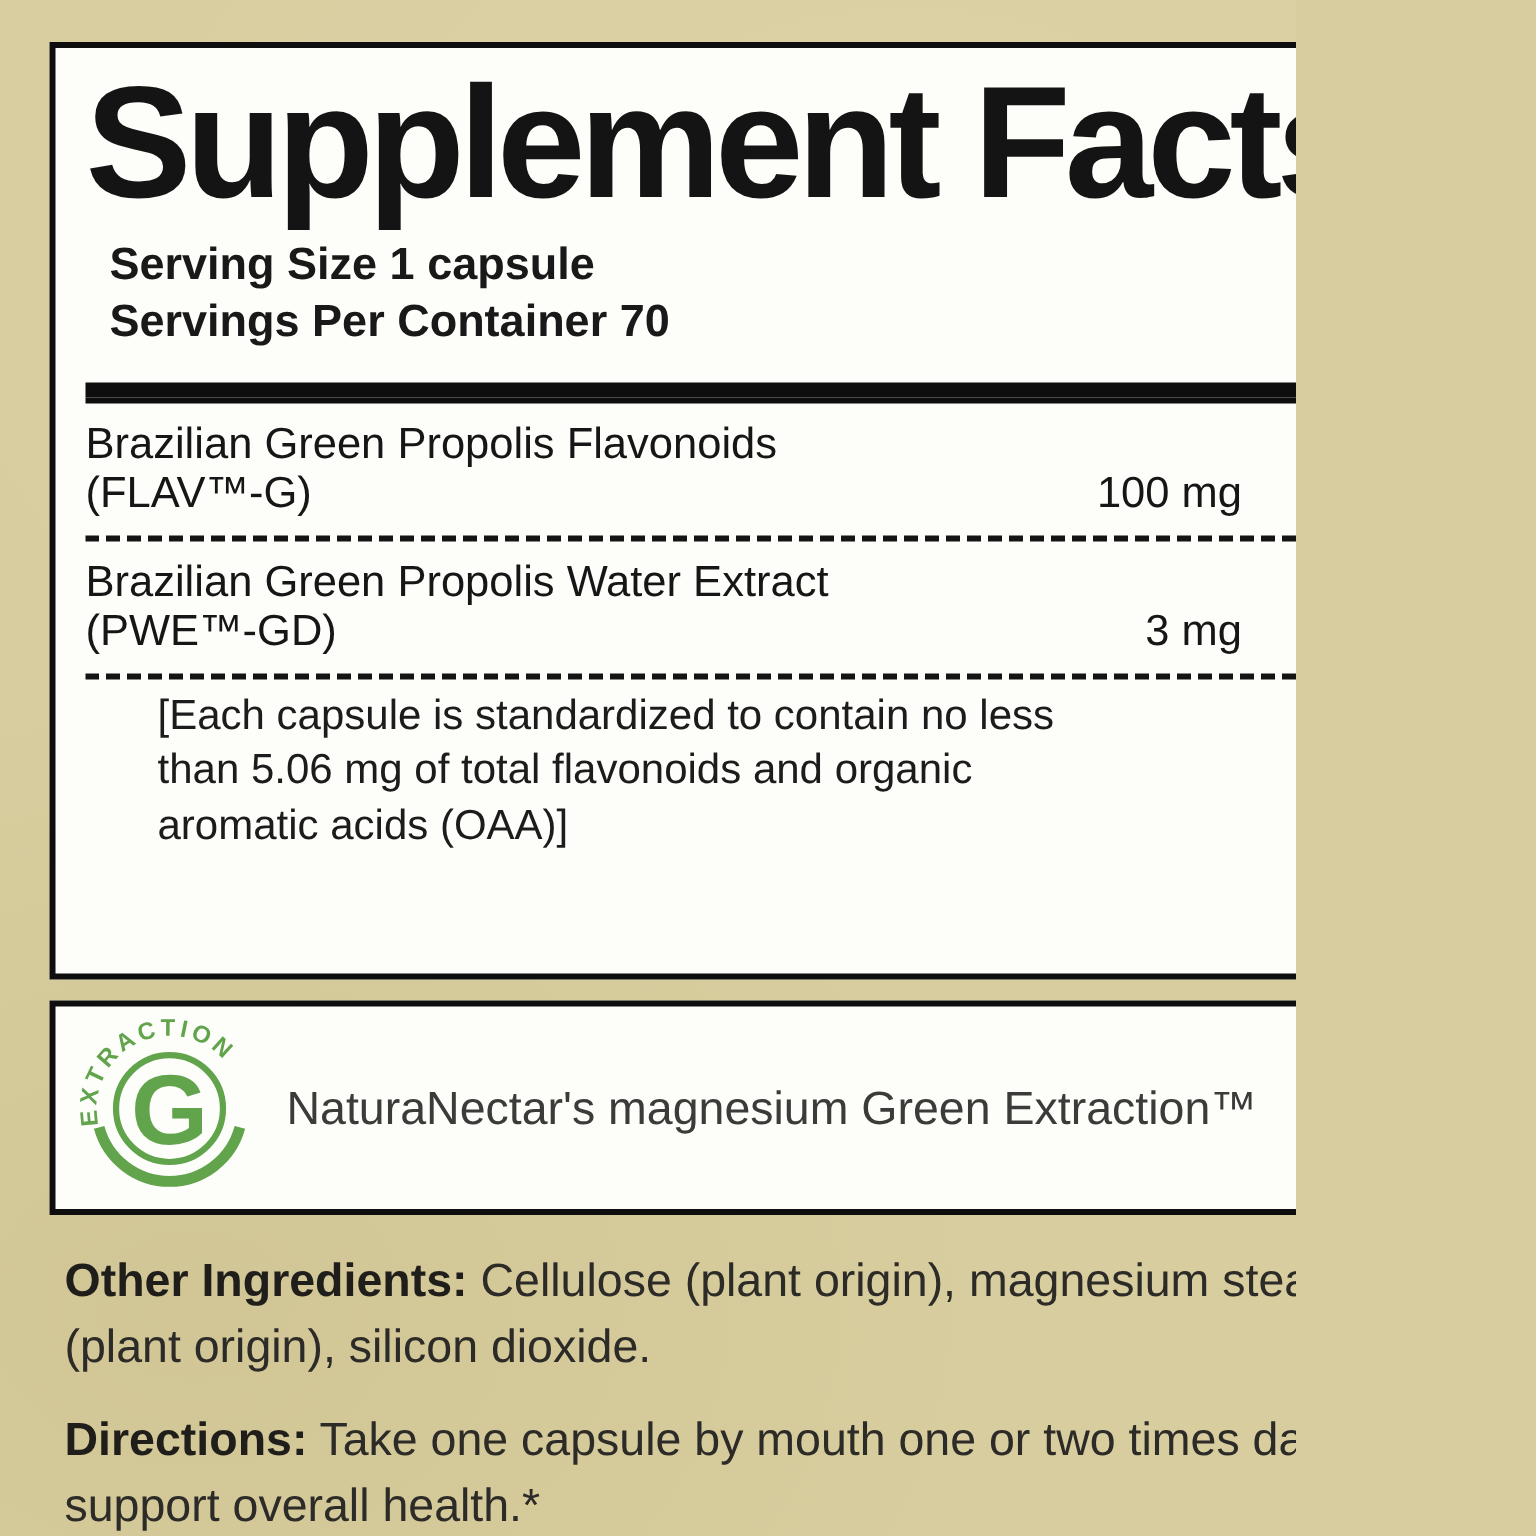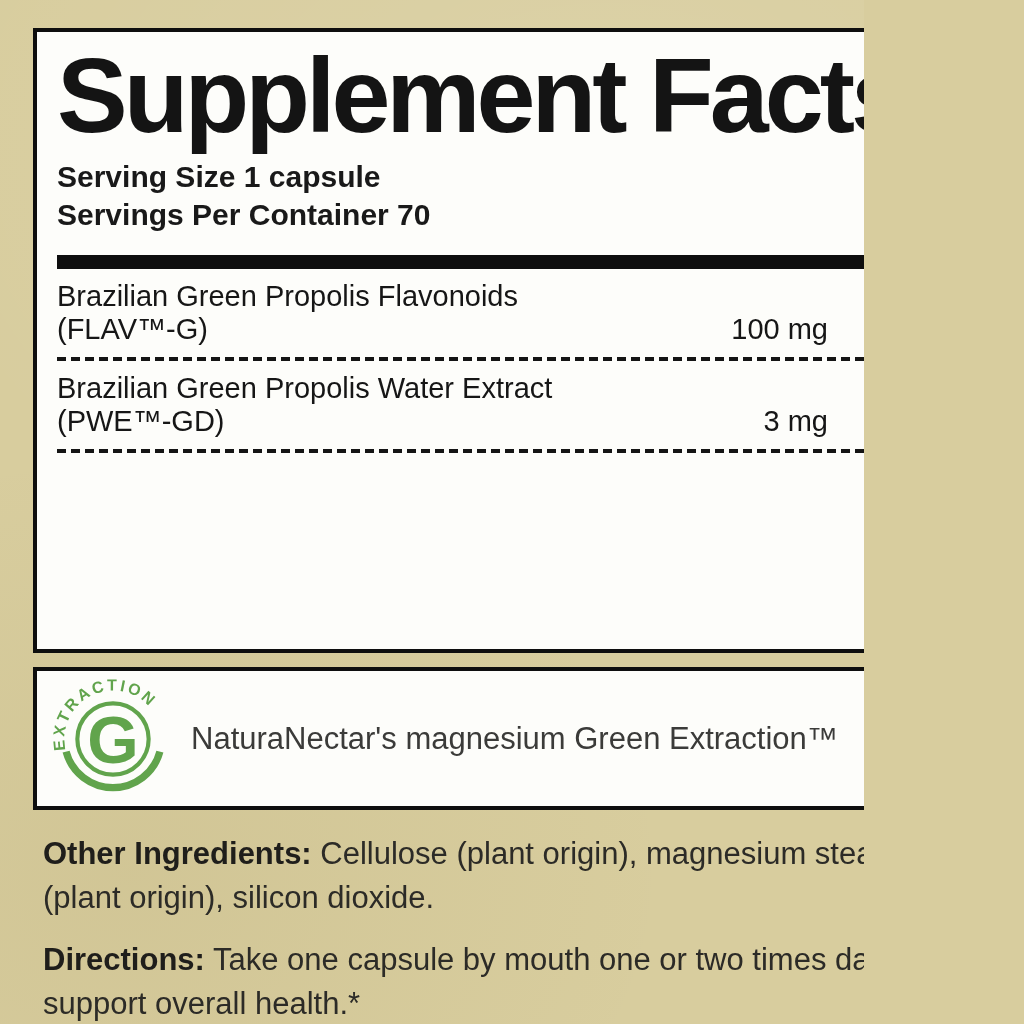--- a/index.html
+++ b/index.html
@@ -18,21 +18,21 @@
   }
   .panel{
     position:absolute;left:33px;width:951px;box-sizing:border-box;
     background:#fdfdfa;border:4px solid #0e0e0e;
   }
   .panel1{top:28px;height:625px;padding:8px 20px 0 20px;overflow:hidden;}
   .sf-title{
     font-size:106px;font-weight:bold;letter-spacing:-4px;line-height:1.0;
     color:#141414;white-space:nowrap;margin-top:2px;
   }
-  .serving{margin-top:10px;font-size:30px;font-weight:bold;color:#191919;line-height:1.25;}
+  .serving{margin-top:10px;font-size:30px;font-weight:bold;color:#191919;line-height:1.25;margin-left:16px;}
   .bar{background:#0e0e0e;border:none;}
   .bar-top{height:10px;margin-top:22px;}
   .bar-mid{height:4px;}
   .hdr-row{display:flex;align-items:flex-end;padding:6px 0 6px 0;}
   .col-name{flex:1;}
   .col-amt{width:195px;text-align:center;}
   .col-dv{width:130px;text-align:center;}
   .hdr{font-size:30px;font-weight:bold;line-height:1.06;color:#111;}
   .ing-row{display:flex;align-items:flex-end;padding:11px 0;}
   .ing-row .col-name{font-size:29px;color:#161616;}
@@ -78,20 +78,25 @@
     <div class="dashes"></div>
 
     <div class="ing-row">
       <div class="col-name">Brazilian Green Propolis Water Extract (PWE™-GD)</div>
       <div class="col-amt">3 mg</div>
       <div class="col-dv">†</div>
     </div>
 
     <div class="dashes"></div>
 
+    <div class="note">
+      <div>[Each capsule is standardized to contain no less</div>
+      <div>than 5.06 mg of total flavonoids and organic</div>
+      <div>aromatic acids (OAA)]</div>
+    </div>
 
   </div>
 
   <div class="panel panel2">
     <div class="logo-wrap">
       <svg viewBox="0 0 120 120" width="124" height="124">
         <defs>
           <path id="arcTop" d="M 15.8 76.1 A 47 47 0 1 1 104.2 76.1" fill="none"></path>
         </defs>
         <path d="M 14.6 72.2 A 47 47 0 0 0 105.4 72.2" fill="none" stroke="#61a44c" stroke-width="7"></path>

